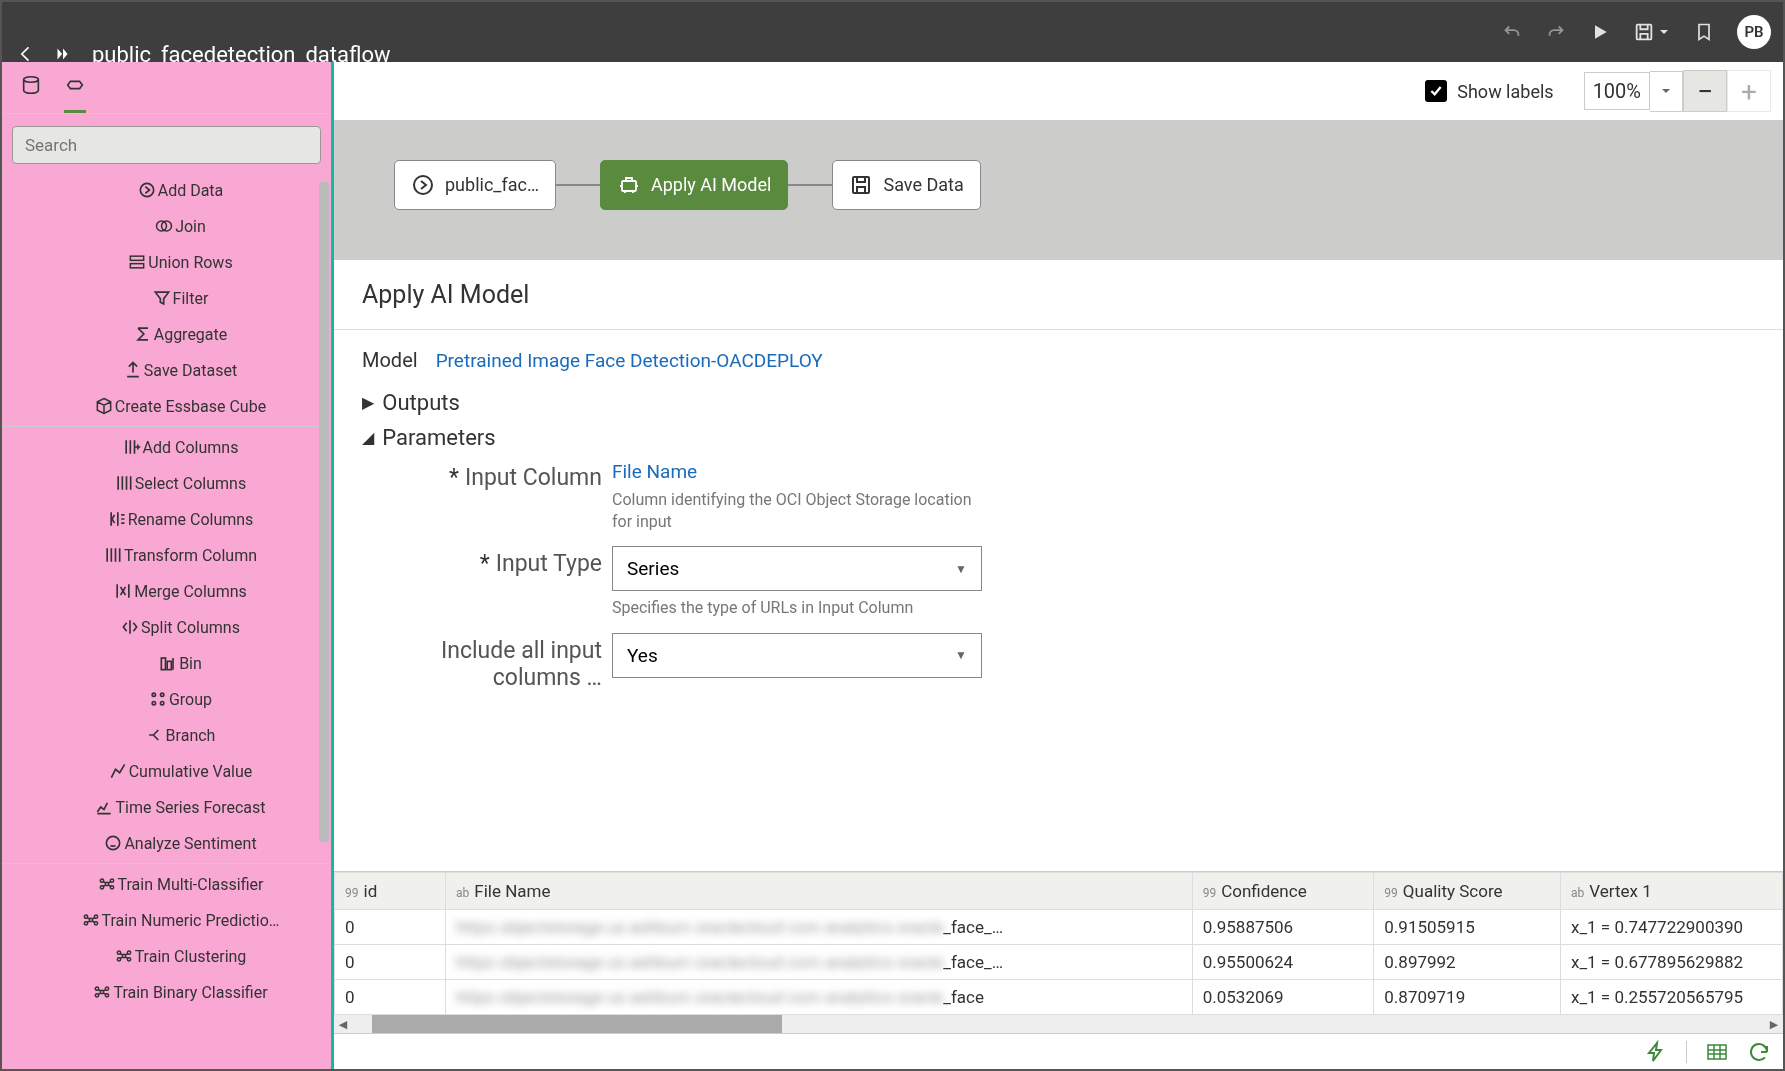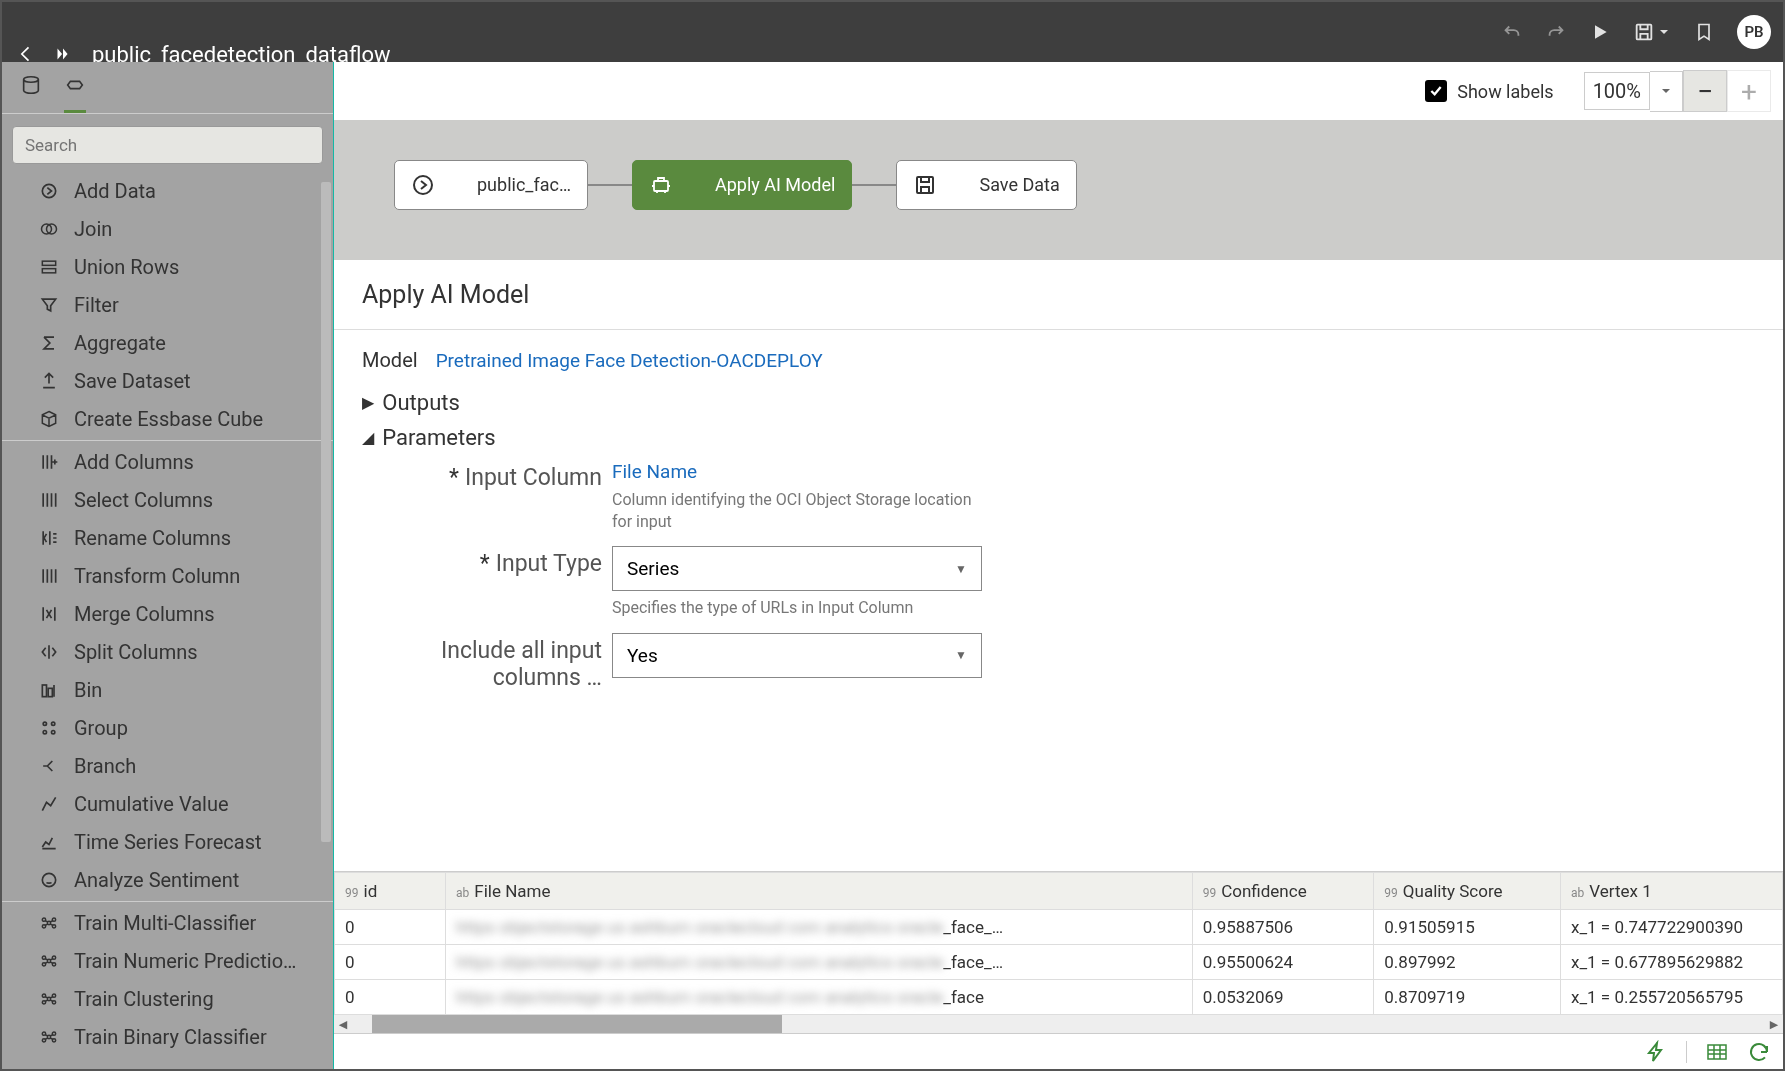--- a/index.html
+++ b/index.html
@@ -10,51 +10,51 @@
 .back-btn { width: 24px; height: 24px; display: flex; align-items: center; justify-content: center; cursor: pointer; }
 .header-icon { width: 22px; height: 22px; display: flex; align-items: center; justify-content: center; }
 .header-title { font-size: 22px; font-weight: 400; margin-left: 4px; }
 .header-right { margin-left: auto; display: flex; align-items: center; gap: 22px; }
 .header-action { width: 22px; height: 22px; display: flex; align-items: center; justify-content: center; cursor: pointer; opacity: 0.85; }
 .save-group { display: flex; align-items: center; gap: 2px; }
 .avatar { width: 34px; height: 34px; border-radius: 50%; background: #fff; color: #333; display: flex; align-items: center; justify-content: center; font-size: 15px; font-weight: 600; }
 
 .main { display: flex; height: calc(100% - 60px); }
 
-.sidebar { width: 332px; background: #a3a3a3; border-right: 1px solid #14b8a6; display: flex; flex-direction: column; }
+.sidebar { width: 332px; background: #f9a8d4; border-right: 3px solid #14b8a6; display: flex; flex-direction: column; }
 .sidebar-tabs { display: flex; gap: 22px; padding: 12px 18px 0 18px; border-bottom: 1px solid #ccc; }
 .sidebar-tab { padding-bottom: 10px; cursor: pointer; }
 .sidebar-tab.active { border-bottom: 3px solid #5a8a3e; }
 .sidebar-tab svg { width: 22px; height: 22px; }
 .search-box { margin: 12px 10px 8px 10px; }
 .search-input { width: 100%; padding: 8px 12px; border: 1px solid #999; border-radius: 4px; font-size: 17px; background: #e6e6e2; }
 .sidebar-list { flex: 1; overflow-y: auto; position: relative; }
 .sidebar-scrollbar { position: absolute; right: 2px; top: 10px; height: 720px; width: 10px; }
 .sidebar-scroll-thumb { width: 10px; height: 660px; background: #bbb; border-radius: 2px; }
-.sidebar-item { display: flex; align-items: center; gap: 14px; padding: 7px 10px 7px 36px; font-size: 20px; color: #333; cursor: pointer; }
+.sidebar-item { display: flex; align-items: center; padding: 7px 10px 7px 36px; font-size: 16px; color: #333; cursor: pointer; justify-content: center; }
 .sidebar-item .icon { width: 22px; height: 22px; display: flex; align-items: center; justify-content: center; flex-shrink: 0; }
 .divider { border-top: 1px solid #ccc; margin: 2px 0; }
 
 .content { flex: 1; display: flex; flex-direction: column; overflow: hidden; }
 
 .canvas-toolbar { height: 58px; background: #fff; display: flex; align-items: center; justify-content: flex-end; padding: 0 12px; gap: 8px; }
 .show-labels { display: flex; align-items: center; gap: 10px; font-size: 18px; color: #333; }
 .checkbox { width: 22px; height: 22px; background: #000; border-radius: 3px; display: flex; align-items: center; justify-content: center; }
 .zoom-group { display: flex; align-items: center; gap: 0; margin-left: 22px; }
 .zoom-text { font-size: 20px; padding: 6px 8px; border: 1px solid #ccc; color: #333; }
 .zoom-dropdown { padding: 10px 10px; border: 1px solid #ccc; border-left: none; cursor: pointer; }
 .zoom-btn { width: 44px; height: 42px; border: 1px solid #ccc; display: flex; align-items: center; justify-content: center; font-size: 28px; color: #333; cursor: pointer; background: #e6e6e2; }
 .zoom-btn.disabled { opacity: 0.4; background: #fff; cursor: default; }
 
 .canvas { background: #ccccca; padding: 40px 0 50px 60px; display: flex; align-items: center; gap: 0; }
 .node { background: #fff; border: 1.5px solid #888; border-radius: 5px; padding: 12px 16px; display: flex; align-items: center; gap: 10px; font-size: 18px; color: #333; min-width: 130px; }
 .node.selected { background: #5a8a3e; color: #fff; border-color: #5a8a3e; }
 .node-connector { width: 44px; height: 2px; background: #888; }
 .node-icon { width: 24px; height: 24px; }
-.node-text { line-height: 1.15; margin-left: 32px; }
+.node-text { line-height: 1.15; }
 
 .detail-panel { background: #fff; flex: 1; overflow: hidden; display: flex; flex-direction: column; }
 .detail-header { padding: 20px 28px; font-size: 25px; color: #333; border-bottom: 1px solid #ddd; }
 .detail-body { padding: 18px 28px; flex: 1; overflow-y: auto; }
 .model-row { display: flex; align-items: center; gap: 18px; margin-bottom: 18px; }
 .model-label { font-size: 20px; color: #333; }
 .model-value { font-size: 19px; color: #1a6bbd; }
 .section-toggle { display: flex; align-items: center; gap: 8px; font-size: 22px; color: #333; margin: 10px 0; cursor: pointer; }
 .section-toggle .caret { font-size: 16px; }
 .param-row { display: flex; margin-bottom: 14px; }

